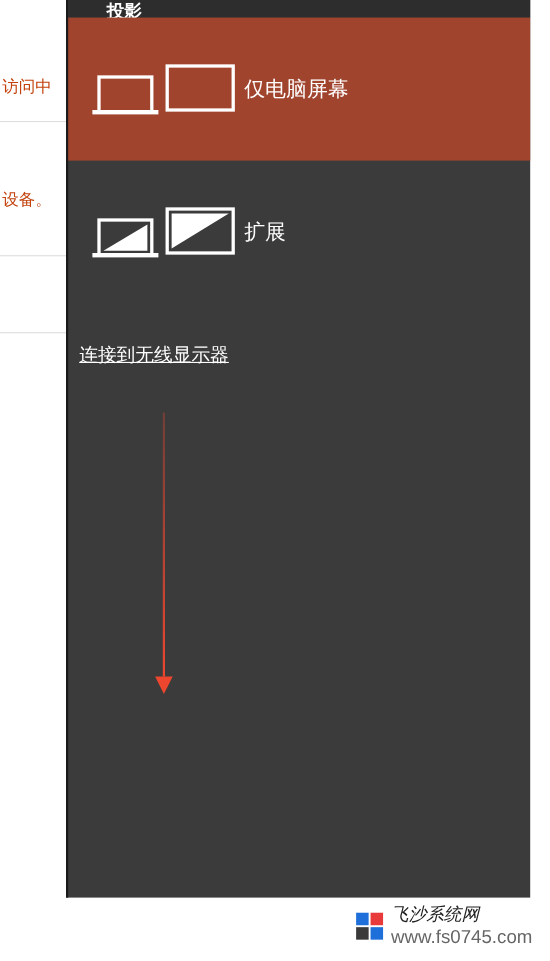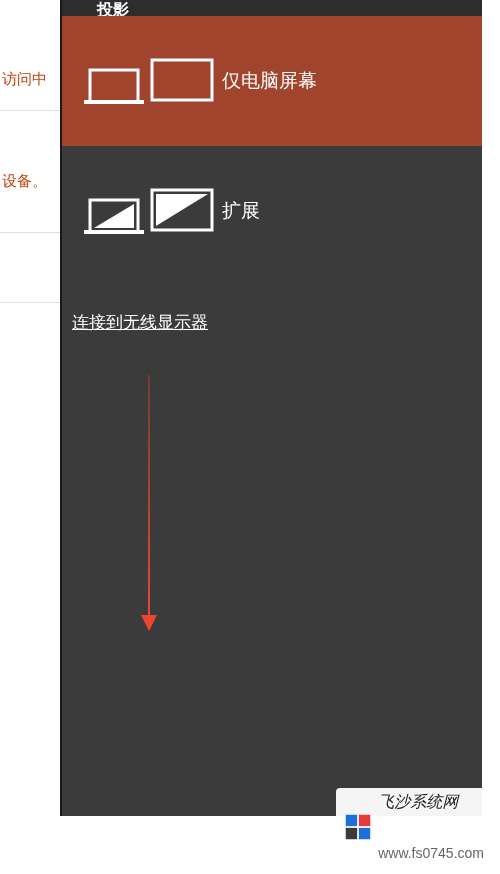--- a/index.html
+++ b/index.html
@@ -138,23 +138,22 @@
       flex-direction: column;
       line-height: 1.2;
     }
     .watermark-title {
       font-size: 16px;
       font-weight: normal;
       color: #222;
       font-style: italic;
     }
     .watermark-url {
-      font-size: 14px;
+      font-size: 17px;
       color: #666;
-      margin-top: 34px;
     }
     .dim .laptop-base rect,
     .dim .screen-outline rect,
     .dim .screen-fill path {
       stroke: #888;
       fill: #888;
     }
     .dim .screen-outline rect {
       fill: none;
     }

